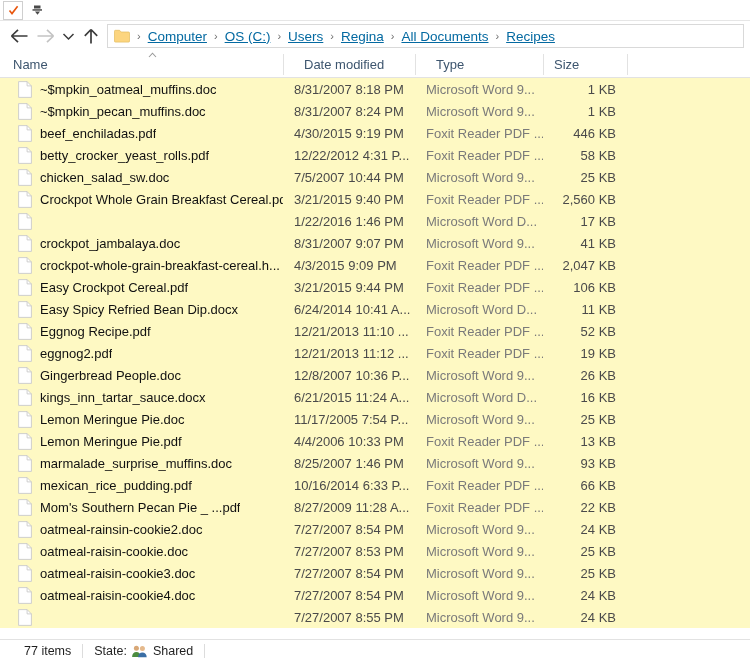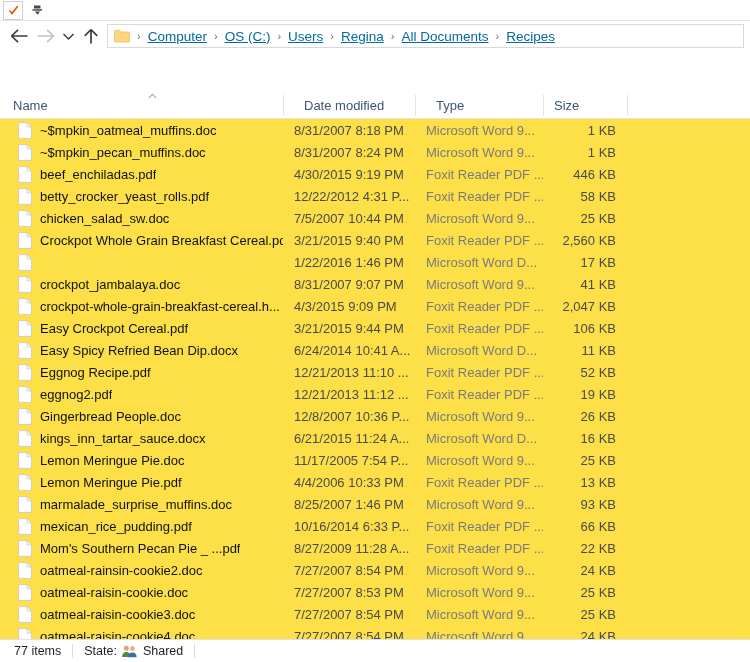--- a/index.html
+++ b/index.html
@@ -95,21 +95,20 @@
   }
 
   
   .col-header {
     position: relative;
     height: 27px;
     display: flex;
     align-items: center;
     background: #ffffff;
     box-sizing: border-box;
-    margin-top: 41px;
   }
   .col-header::after {
     content: "";
     position: absolute;
     left: 0; right: 0; bottom: 0;
     height: 1px;
     background: #e2e2e2;
   }
   .ch {
     font-size: 13px;
@@ -138,21 +137,21 @@
     position: absolute;
     left: 148px;
     top: 1px;
     width: 9px;
     height: 6px;
   }
 
   
   .filelist {
     position: relative;
-    background: #fde047;
+    background: #fef9c3;
   }
   .row {
     height: 22px;
     display: flex;
     align-items: center;
     box-sizing: border-box;
   }
   .cell {
     box-sizing: border-box;
     white-space: nowrap;
@@ -200,21 +199,21 @@
     position: absolute;
     left: 0;
     bottom: 0;
     width: 750px;
     height: 23px;
     display: flex;
     align-items: center;
     background: #ffffff;
     border-top: 1px solid #e2e2e2;
     box-sizing: border-box;
-    padding-left: 14px;
+    padding-left: 24px;
     font-size: 12.5px;
     color: #1f1f1f;
   }
   .sb-sep {
     width: 1px;
     height: 14px;
     background: #dcdcdc;
     margin: 0 11px;
   }
   .sb-people {

